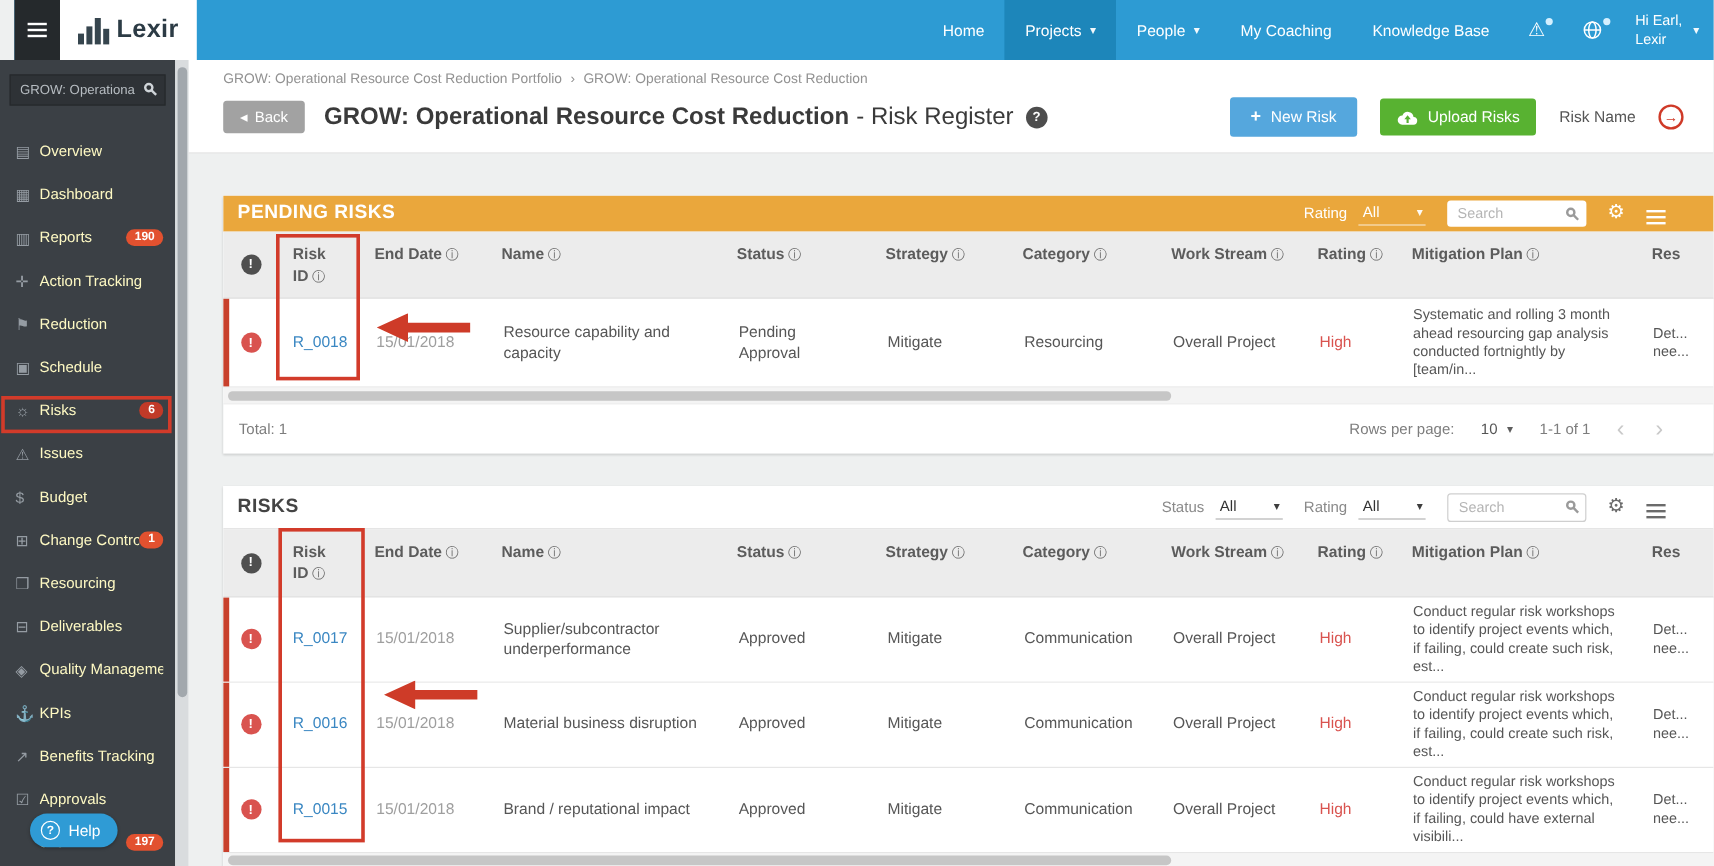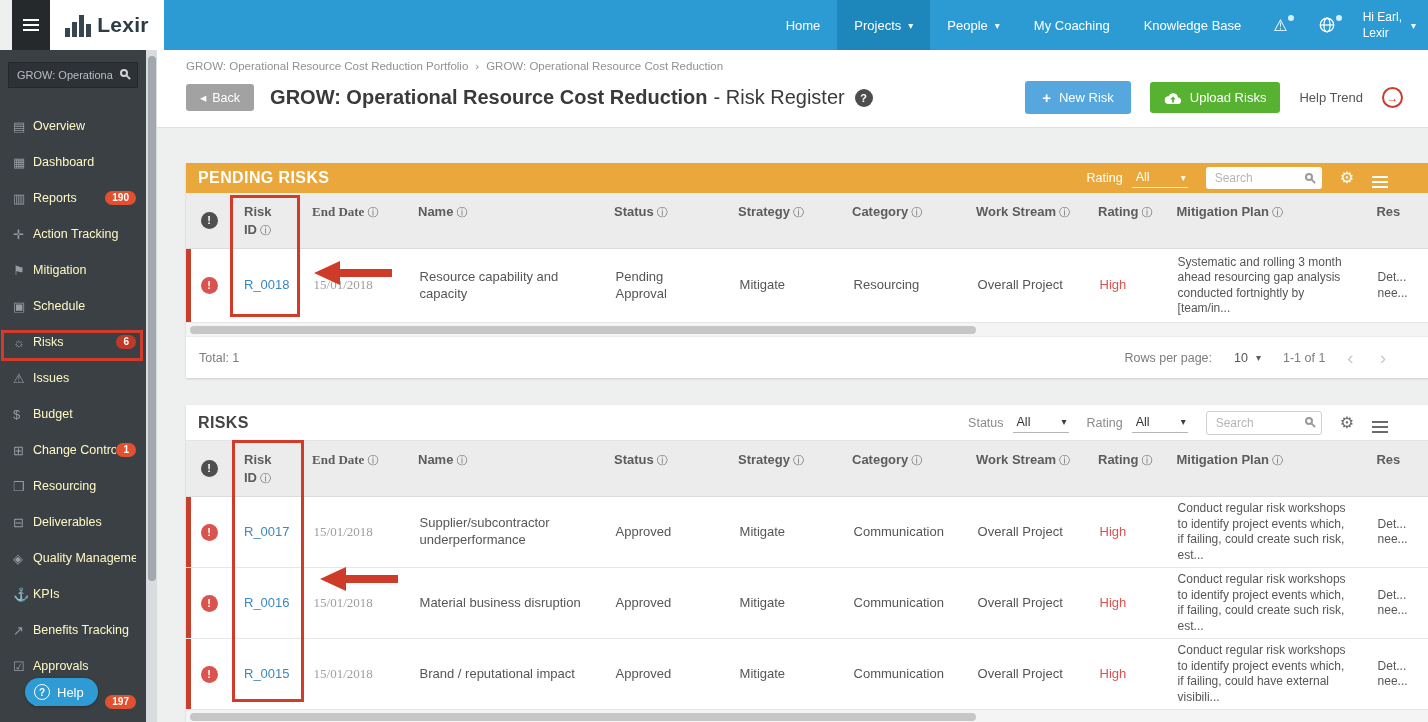--- a/index.html
+++ b/index.html
@@ -93,21 +93,21 @@
 .risks-card .trow { height:71px; }
 .td { padding:8px 12px; font-size:13px; color:#565656; display:flex; align-items:center; line-height:1.3; }
 .td.small { font-size:12px; line-height:1.28; }
 .alert-ico { width:17px; height:17px; border-radius:50%; background:#d9534f; color:#fff; font-size:11px; font-weight:bold; display:flex; align-items:center; justify-content:center; margin:auto; }
 .link { color:#3a87c2; cursor:pointer; }
 .date { color:#9e9e9e; }
 .high { color:#d9534f; }
 
 .c-alert { flex:0 0 46px; display:flex; align-items:center; }
 .c-id { flex:0 0 68px; }
-.c-date { flex:0 0 106px;font-family:Liberation Serif, serif; }
+.c-date { flex:0 0 106px; }
 .c-name { flex:0 0 196px; }
 .c-status { flex:0 0 124px; }
 .c-strategy { flex:0 0 114px; }
 .c-category { flex:0 0 124px; }
 .c-stream { flex:0 0 122px; }
 .c-rating { flex:0 0 78px; }
 .c-mit { flex:0 0 200px; }
 .c-res { flex:0 0 120px; }
 
 .hscroll { height:13px; background:#f4f4f4; padding:2.5px 4px; }
@@ -200,21 +200,21 @@
           <span class="sb-ico">▥</span>
           <span class="sb-label">Reports</span>
           <span class="badge">190</span>
         </li>
       <li class="sb-item">
           <span class="sb-ico">✛</span>
           <span class="sb-label">Action Tracking</span>
         </li>
       <li class="sb-item">
           <span class="sb-ico">⚑</span>
-          <span class="sb-label">Mitigation</span>
+          <span class="sb-label">Reduction</span>
         </li>
       <li class="sb-item">
           <span class="sb-ico">▣</span>
           <span class="sb-label">Schedule</span>
         </li>
       <li class="sb-item">
           <span class="sb-ico">☼</span>
           <span class="sb-label">Risks</span>
           <span class="badge dark">6</span>
         </li>
@@ -285,21 +285,21 @@
               <span class="plus">+</span>
               <span>New Risk</span>
             </button>
           <button class="btn-upload">
             <svg width="18" height="14" viewBox="0 0 24 18">
                 <path d="M6 17h12a4.4 4.4 0 0 0 .6-8.8A6.4 6.4 0 0 0 6.3 6.7 4.9 4.9 0 0 0 6 17z" fill="#fff"></path>
                 <path d="M12 6.5l-3.6 4.4h2.4V15h2.4v-4.1h2.4z" fill="#58b231"></path>
               </svg>
             <span>Upload Risks</span>
           </button>
-          <span class="trend-label">Help Trend</span>
+          <span class="trend-label">Risk Name</span>
           <span class="trend-icon">→</span>
         </div>
       </div>
     </div>
 
     <div class="content">
 
       <section class="card pending-card">
         <div class="bar amber">
           <span class="bar-title">PENDING RISKS</span>

